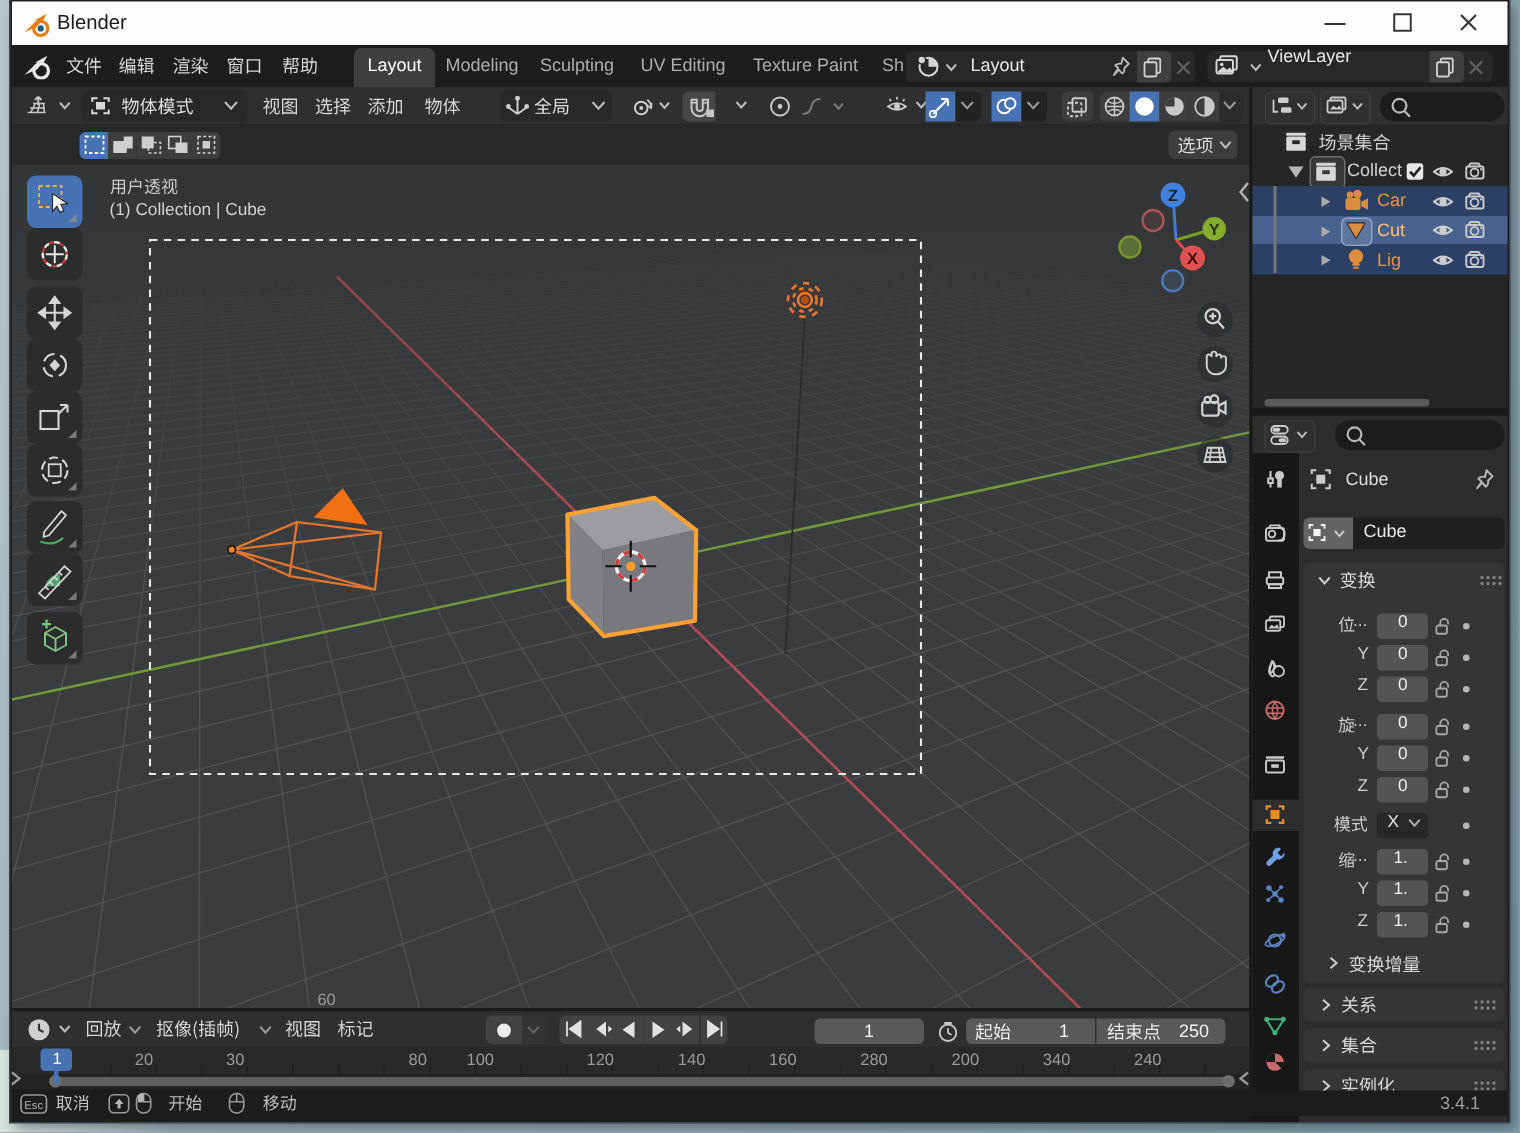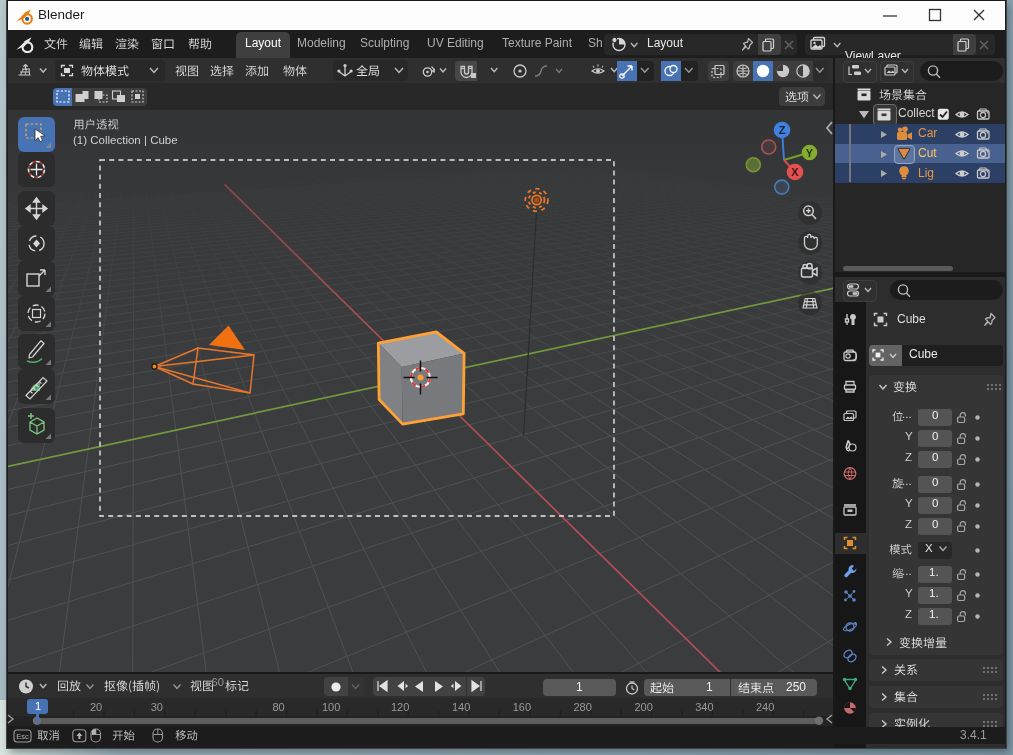--- a/index.html
+++ b/index.html
@@ -76,21 +76,21 @@
       <path d="M2 2 L10 10 M10 2 L2 10" stroke="#5f5f5f" stroke-width="1.6"></path>
     </svg>
     <div class="a" style="left:805.0px;top:34.0px;width:190.0px;height:21.0px;background:#282828;border-radius:4px;"></div>
     <svg class="a" style="left:809.0px;top:36.0px;" width="34" height="17" viewBox="0 0 34 17">
       <rect x="4.5" y="1.5" width="11" height="9" rx="1" fill="none" stroke="#d6d6d6" stroke-width="1.3"></rect>
       <rect x="2" y="4" width="11" height="9" rx="1" fill="#282828" stroke="#d6d6d6" stroke-width="1.3"></rect>
       <circle cx="5.5" cy="7" r="1.2" fill="#d6d6d6"></circle>
       <path d="M3 11.5 L6.5 8.5 L9 10.5 L11 9 L12.5 11 V12.5 H3 Z" fill="#d6d6d6"></path>
       <path d="M25 7 l3.2 3.6 L31.4 7" fill="none" stroke="#bbb" stroke-width="1.4"></path>
     </svg>
-    <div class="a" style="left:845.0px;top:50px;font:400 12px 'Liberation Sans';color:#e8e8e8;white-space:nowrap;line-height:12px">ViewLayer</div>
+    <div class="a" style="left:845.0px;top:31px;font:400 12px 'Liberation Sans';color:#e8e8e8;white-space:nowrap;line-height:12px">ViewLayer</div>
     <div class="a" style="left:953.0px;top:34.0px;width:23.0px;height:21.0px;background:#3f3f3f;border-radius:0 4px 4px 0;"></div>
     <svg class="a" style="left:957.0px;top:38.0px;" width="15" height="14" viewBox="0 0 15 14">
       <rect x="3.5" y="1" width="8" height="9.5" rx="1" fill="none" stroke="#d2d2d2" stroke-width="1.2"></rect>
       <rect x="1" y="3.5" width="8" height="9.5" rx="1" fill="#3f3f3f" stroke="#d2d2d2" stroke-width="1.2"></rect>
     </svg>
     <svg class="a" style="left:978.0px;top:39.0px;" width="12" height="12" viewBox="0 0 12 12">
       <path d="M2 2 L10 10 M10 2 L2 10" stroke="#5f5f5f" stroke-width="1.6"></path>
     </svg>
     <div class="a" style="left:8.0px;top:58.0px;width:825.0px;height:25.0px;background:#2f2f2f;"></div>
     <svg class="a" style="left:16.0px;top:61.0px;" width="34" height="19" viewBox="0 0 34 19">
@@ -606,23 +606,23 @@
       <path d="M0.9 -8.7H5.7V-7.9H0.9ZM6.9 -6.2H10.5V-5.4H6.9ZM0.6 -6.4H6.0V-5.6H0.6ZM3.5 -3.8H5.9V-3.0H3.5ZM2.9 -10.1H3.7V-6.0H2.9ZM3.1 -5.8H3.9V-0.3H3.1ZM6.5 -9.5H10.9V-5.1H10.0V-8.7H6.5ZM6.6 -6.2H7.4V-2.3Q7.4 -2.0 7.6 -1.9Q7.7 -1.8 8.1 -1.8Q8.2 -1.8 8.5 -1.8Q8.7 -1.8 9.1 -1.8Q9.4 -1.8 9.7 -1.8Q10.0 -1.8 10.1 -1.8Q10.3 -1.8 10.5 -1.9Q10.6 -2.0 10.7 -2.4Q10.7 -2.8 10.7 -3.5Q10.8 -3.4 11.0 -3.3Q11.1 -3.3 11.3 -3.2Q11.4 -3.2 11.5 -3.1Q11.5 -2.3 11.4 -1.8Q11.2 -1.3 10.9 -1.2Q10.7 -1.0 10.1 -1.0Q10.1 -1.0 9.9 -1.0Q9.6 -1.0 9.4 -1.0Q9.1 -1.0 8.8 -1.0Q8.5 -1.0 8.3 -1.0Q8.1 -1.0 8.0 -1.0Q7.5 -1.0 7.2 -1.1Q6.8 -1.2 6.7 -1.5Q6.6 -1.8 6.6 -2.3ZM1.9 -3.2Q2.1 -2.3 2.5 -1.7Q2.9 -1.1 3.5 -0.8Q4.0 -0.5 4.8 -0.3Q5.6 -0.2 6.6 -0.2Q6.8 -0.2 7.2 -0.2Q7.5 -0.2 8.0 -0.2Q8.5 -0.2 9.1 -0.2Q9.6 -0.2 10.2 -0.2Q10.7 -0.2 11.1 -0.2Q11.5 -0.2 11.6 -0.2Q11.6 -0.1 11.5 0.0Q11.4 0.2 11.4 0.3Q11.3 0.5 11.3 0.6H10.4H6.7Q5.4 0.6 4.5 0.5Q3.6 0.3 3.0 -0.0Q2.4 -0.4 1.9 -1.2Q1.5 -1.9 1.2 -3.0ZM1.2 -4.6 2.0 -4.6Q2.0 -3.4 1.9 -2.4Q1.8 -1.4 1.6 -0.5Q1.4 0.4 1.1 1.1Q1.0 1.0 0.9 0.9Q0.7 0.8 0.6 0.8Q0.4 0.7 0.3 0.6Q0.7 0.0 0.9 -0.8Q1.0 -1.6 1.1 -2.6Q1.2 -3.6 1.2 -4.6Z M18.1 -0.4H22.4V0.4H18.1ZM17.5 -3.9H22.9V0.9H22.0V-3.1H18.4V1.0H17.5ZM20.9 -8.0 21.6 -8.3Q22.0 -7.8 22.4 -7.2Q22.8 -6.6 23.1 -6.0Q23.4 -5.4 23.6 -5.0L22.9 -4.6Q22.7 -5.0 22.4 -5.6Q22.1 -6.2 21.7 -6.9Q21.3 -7.5 20.9 -8.0ZM17.1 -4.9Q17.1 -5.0 17.1 -5.1Q17.0 -5.3 17.0 -5.5Q16.9 -5.6 16.8 -5.8Q17.0 -5.8 17.2 -6.0Q17.4 -6.2 17.6 -6.5Q17.7 -6.7 18.0 -7.0Q18.2 -7.4 18.5 -7.9Q18.7 -8.4 19.0 -9.0Q19.3 -9.5 19.5 -10.1L20.5 -9.8Q20.1 -9.0 19.6 -8.2Q19.2 -7.4 18.7 -6.7Q18.3 -6.0 17.8 -5.4V-5.4Q17.8 -5.4 17.7 -5.3Q17.6 -5.3 17.5 -5.2Q17.3 -5.1 17.2 -5.0Q17.1 -5.0 17.1 -4.9ZM17.1 -4.9 17.1 -5.6 17.7 -5.9 22.8 -6.3Q22.8 -6.1 22.9 -5.8Q22.9 -5.6 23.0 -5.5Q21.5 -5.3 20.5 -5.3Q19.5 -5.2 18.9 -5.1Q18.3 -5.1 17.9 -5.0Q17.6 -5.0 17.4 -5.0Q17.3 -4.9 17.1 -4.9ZM12.8 -3.5Q13.0 -4.1 13.2 -4.9Q13.4 -5.7 13.6 -6.6Q13.8 -7.5 13.9 -8.4Q14.0 -9.3 14.1 -10.0L15.0 -10.0Q14.9 -9.2 14.7 -8.3Q14.5 -7.4 14.4 -6.4Q14.2 -5.5 14.0 -4.7Q13.8 -3.9 13.6 -3.2ZM12.5 -7.6H16.1V-6.8H12.5ZM15.8 -7.6H16.0L16.1 -7.6L16.7 -7.6Q16.5 -5.2 16.1 -3.6Q15.6 -1.9 14.9 -0.8Q14.1 0.3 13.0 0.9Q12.9 0.8 12.8 0.6Q12.6 0.3 12.5 0.2Q13.4 -0.3 14.1 -1.3Q14.9 -2.3 15.3 -3.9Q15.7 -5.4 15.8 -7.4ZM12.8 -3.5 13.3 -4.1Q13.8 -3.8 14.3 -3.4Q14.8 -3.0 15.3 -2.6Q15.8 -2.2 16.2 -1.8Q16.7 -1.3 16.9 -1.0L16.4 -0.2Q16.1 -0.6 15.7 -1.0Q15.3 -1.5 14.8 -1.9Q14.3 -2.3 13.8 -2.7Q13.3 -3.2 12.8 -3.5Z" fill="#f0f0f0"></path>
     </svg>
     <div class="a" style="left:706.0px;top:680.8px;font:400 12px 'Liberation Sans';color:#f2f2f2;white-space:nowrap;line-height:12px">1</div>
     <svg class="a" style="left:738.0px;top:679.8px" width="36" height="16" viewBox="0 -12.2 36 15.8">
       <path d="M0.8 -2.2Q0.7 -2.3 0.7 -2.5Q0.6 -2.6 0.6 -2.8Q0.5 -3.0 0.5 -3.1Q0.7 -3.1 0.9 -3.3Q1.1 -3.5 1.4 -3.9Q1.6 -4.0 1.9 -4.4Q2.2 -4.8 2.5 -5.3Q2.9 -5.8 3.3 -6.4Q3.7 -6.9 4.0 -7.6L4.8 -7.0Q4.1 -5.8 3.2 -4.7Q2.3 -3.6 1.4 -2.7V-2.7Q1.4 -2.7 1.3 -2.6Q1.2 -2.6 1.1 -2.5Q0.9 -2.4 0.9 -2.4Q0.8 -2.3 0.8 -2.2ZM0.8 -2.2 0.7 -3.0 1.2 -3.3 4.8 -3.9Q4.8 -3.7 4.8 -3.4Q4.8 -3.2 4.8 -3.1Q3.6 -2.8 2.8 -2.7Q2.0 -2.6 1.6 -2.5Q1.2 -2.4 1.0 -2.3Q0.9 -2.3 0.8 -2.2ZM0.7 -5.1Q0.6 -5.2 0.6 -5.4Q0.5 -5.6 0.5 -5.7Q0.4 -5.9 0.4 -6.0Q0.5 -6.1 0.7 -6.3Q0.9 -6.4 1.0 -6.7Q1.2 -6.9 1.3 -7.2Q1.5 -7.5 1.8 -8.0Q2.0 -8.4 2.3 -9.0Q2.5 -9.5 2.7 -10.0L3.6 -9.6Q3.3 -8.9 2.9 -8.2Q2.5 -7.5 2.1 -6.8Q1.7 -6.2 1.3 -5.6V-5.6Q1.3 -5.6 1.2 -5.6Q1.1 -5.5 1.0 -5.4Q0.9 -5.4 0.8 -5.3Q0.7 -5.2 0.7 -5.1ZM0.7 -5.1 0.7 -5.8 1.1 -6.1 3.6 -6.3Q3.6 -6.1 3.6 -5.9Q3.6 -5.7 3.6 -5.6Q2.7 -5.5 2.2 -5.4Q1.6 -5.3 1.3 -5.3Q1.0 -5.2 0.9 -5.2Q0.8 -5.2 0.7 -5.1ZM0.4 -0.6Q1.0 -0.7 1.7 -0.9Q2.4 -1.0 3.2 -1.2Q4.0 -1.3 4.8 -1.5L4.9 -0.7Q3.7 -0.4 2.6 -0.2Q1.5 0.1 0.6 0.3ZM4.9 -8.5H11.3V-7.6H4.9ZM5.2 -5.7H11.1V-4.9H5.2ZM6.0 -0.4H10.3V0.4H6.0ZM7.7 -10.1H8.6V-5.3H7.7ZM5.5 -3.6H10.8V0.9H9.9V-2.8H6.4V1.0H5.5Z M12.9 -8.8H23.1V-8.0H12.9ZM17.5 -10.1H18.4V1.0H17.5ZM17.4 -3.7 18.2 -3.3Q17.7 -2.7 17.2 -2.1Q16.6 -1.6 15.9 -1.0Q15.2 -0.5 14.5 -0.1Q13.8 0.3 13.1 0.6Q13.0 0.4 12.9 0.3Q12.8 0.2 12.7 0.0Q12.6 -0.1 12.5 -0.2Q13.2 -0.4 13.9 -0.8Q14.6 -1.2 15.3 -1.6Q15.9 -2.1 16.5 -2.6Q17.0 -3.1 17.4 -3.7ZM18.6 -3.6Q19.1 -2.9 19.9 -2.3Q20.7 -1.6 21.7 -1.0Q22.6 -0.5 23.6 -0.2Q23.5 -0.1 23.4 0.0Q23.2 0.2 23.1 0.3Q23.0 0.5 22.9 0.6Q22.0 0.2 21.0 -0.4Q20.1 -1.0 19.3 -1.7Q18.4 -2.5 17.9 -3.3ZM14.6 -5.8V-4.0H21.4V-5.8ZM13.7 -6.6H22.3V-3.2H13.7Z M29.5 -10.1H30.4V-6.0H29.5ZM26.8 -5.6V-3.4H33.1V-5.6ZM26.0 -6.4H34.0V-2.6H26.0ZM29.9 -8.8H34.9V-8.0H29.9ZM28.1 -1.5 28.9 -1.6Q29.0 -1.2 29.1 -0.8Q29.2 -0.4 29.2 0.0Q29.2 0.4 29.2 0.7L28.3 0.9Q28.3 0.6 28.3 0.1Q28.3 -0.3 28.2 -0.7Q28.2 -1.2 28.1 -1.5ZM30.6 -1.5 31.4 -1.7Q31.6 -1.3 31.7 -0.9Q31.9 -0.5 32.1 -0.1Q32.2 0.3 32.3 0.6L31.4 0.8Q31.3 0.5 31.2 0.1Q31.1 -0.3 30.9 -0.7Q30.7 -1.2 30.6 -1.5ZM33.0 -1.6 33.8 -1.9Q34.1 -1.6 34.4 -1.1Q34.7 -0.7 35.0 -0.3Q35.3 0.2 35.4 0.5L34.6 0.9Q34.4 0.5 34.2 0.1Q33.9 -0.3 33.6 -0.8Q33.3 -1.2 33.0 -1.6ZM26.1 -1.9 27.0 -1.6Q26.7 -0.9 26.3 -0.2Q25.8 0.5 25.3 0.9L24.5 0.6Q25.0 0.1 25.4 -0.5Q25.9 -1.2 26.1 -1.9Z" fill="#f0f0f0"></path>
     </svg>
     <div class="a" style="left:786.0px;top:680.8px;font:400 12px 'Liberation Sans';color:#f2f2f2;white-space:nowrap;line-height:12px">250</div>
     <div class="a" style="left:8.0px;top:698.0px;width:825.0px;height:18.0px;background:#292929;"></div>
     <div class="a" style="left:89.9px;top:701.8px;font:400 11px 'Liberation Sans';color:#9a9a9a;white-space:nowrap;line-height:11px">20</div>
     <div class="a" style="left:150.7px;top:701.8px;font:400 11px 'Liberation Sans';color:#9a9a9a;white-space:nowrap;line-height:11px">30</div>
-    <div class="a" style="left:211.6px;top:677px;font:400 11px 'Liberation Sans';color:#9a9a9a;white-space:nowrap;line-height:11px">60</div>
+    <div class="a" style="left:211.6px;top:662px;font:400 11px 'Liberation Sans';color:#9a9a9a;white-space:nowrap;line-height:11px">60</div>
     <div class="a" style="left:272.4px;top:701.8px;font:400 11px 'Liberation Sans';color:#9a9a9a;white-space:nowrap;line-height:11px">80</div>
-    <div class="a" style="left:322px;top:701.8px;font:400 11px 'Liberation Sans';color:#9a9a9a;white-space:nowrap;line-height:11px">100</div>
+    <div class="a" style="left:311px;top:701.8px;font:400 11px 'Liberation Sans';color:#9a9a9a;white-space:nowrap;line-height:11px">100</div>
     <div class="a" style="left:391.0px;top:701.8px;font:400 11px 'Liberation Sans';color:#9a9a9a;white-space:nowrap;line-height:11px">120</div>
     <div class="a" style="left:451.9px;top:701.8px;font:400 11px 'Liberation Sans';color:#9a9a9a;white-space:nowrap;line-height:11px">140</div>
     <div class="a" style="left:512.7px;top:701.8px;font:400 11px 'Liberation Sans';color:#9a9a9a;white-space:nowrap;line-height:11px">160</div>
     <div class="a" style="left:573.5px;top:701.8px;font:400 11px 'Liberation Sans';color:#9a9a9a;white-space:nowrap;line-height:11px">280</div>
     <div class="a" style="left:634.4px;top:701.8px;font:400 11px 'Liberation Sans';color:#9a9a9a;white-space:nowrap;line-height:11px">200</div>
     <div class="a" style="left:695.2px;top:701.8px;font:400 11px 'Liberation Sans';color:#9a9a9a;white-space:nowrap;line-height:11px">340</div>
     <div class="a" style="left:756.0px;top:701.8px;font:400 11px 'Liberation Sans';color:#9a9a9a;white-space:nowrap;line-height:11px">240</div>
     <svg class="a" style="left:8.0px;top:698.0px;" width="825" height="18" viewBox="0 0 825 18">
       <line x1="65.6" y1="12" x2="65.6" y2="18" stroke="#1f1f1f" stroke-width="1"></line>
       <line x1="96.0" y1="12" x2="96.0" y2="18" stroke="#1f1f1f" stroke-width="1"></line>

